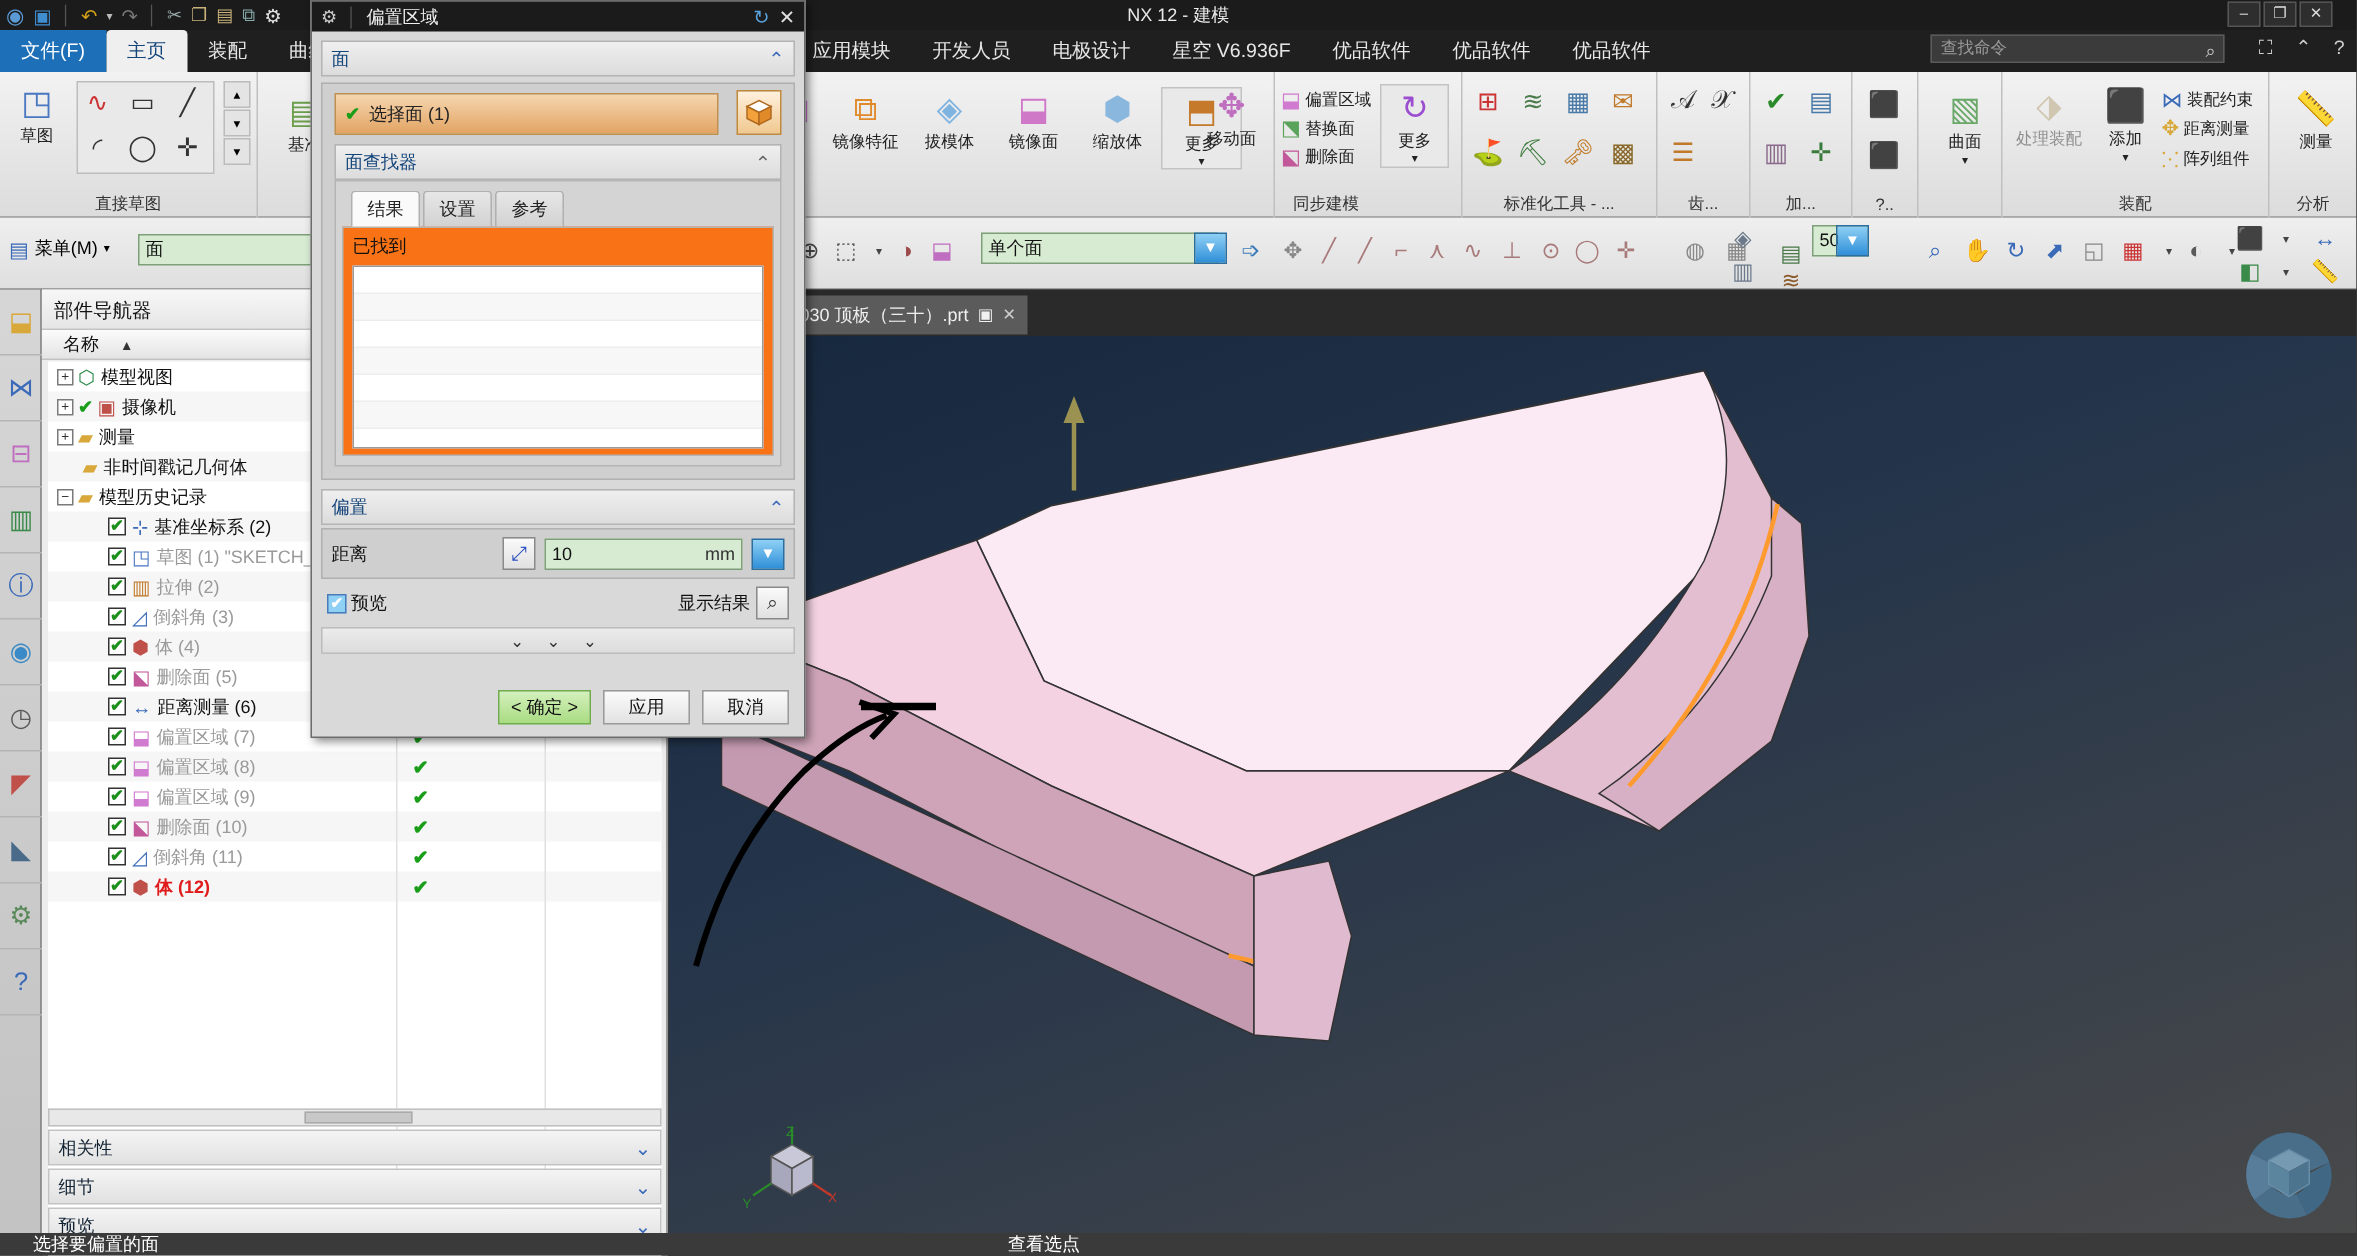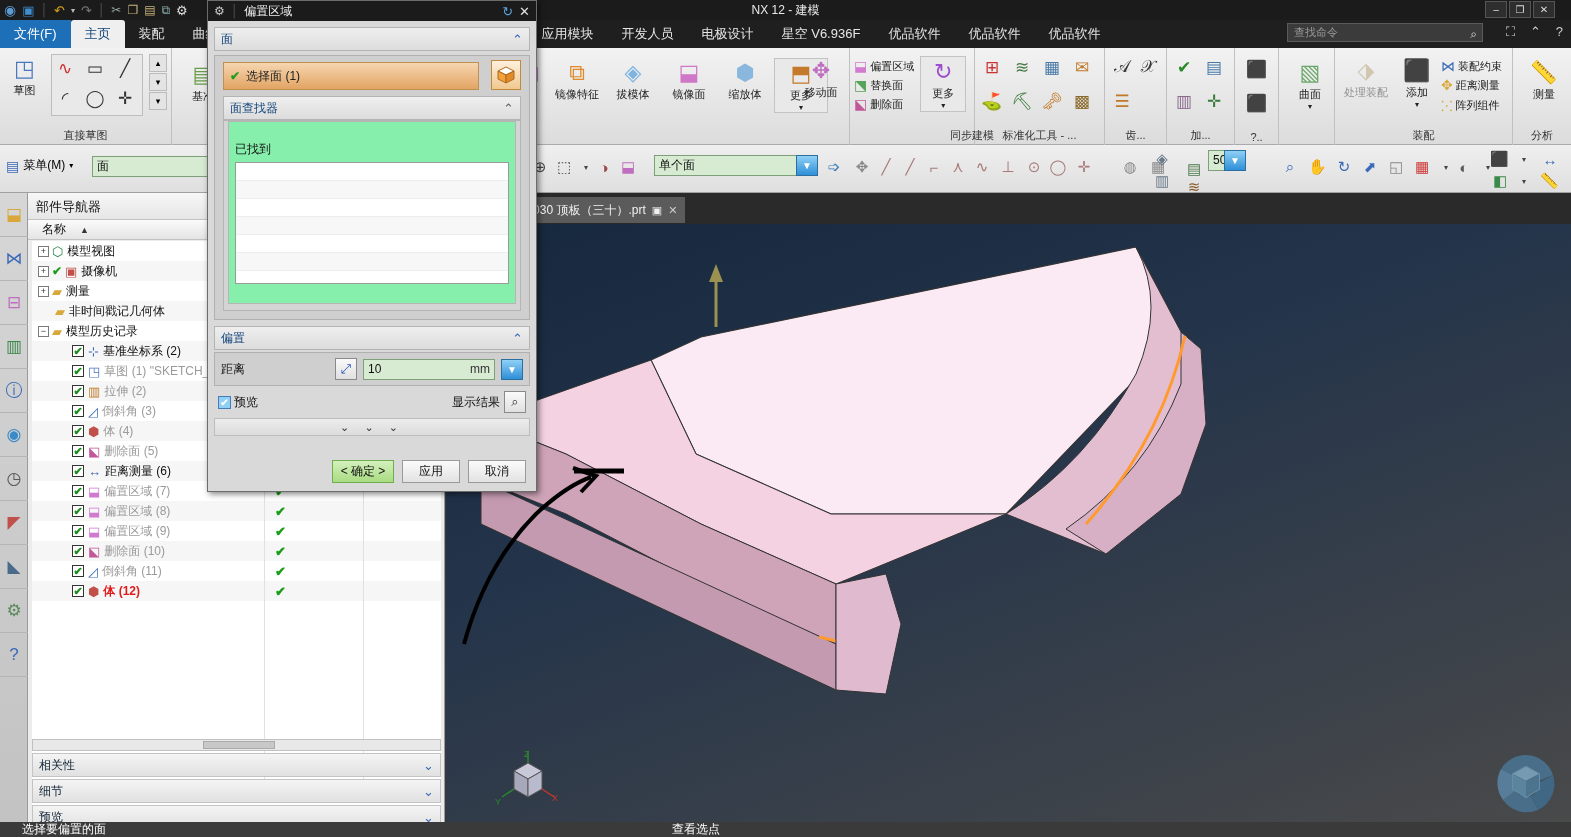--- a/index.html
+++ b/index.html
@@ -316,21 +316,21 @@
           <span class="gl" style="color:#c2589a;">⬕</span>
           <span>删除面</span>
         </div>
       </div>
       <div class="bigbtn" style="border:1px solid #c3c3c3;background:#e9e9e9;width:46px;">
         <span class="gl" style="color:#9b4fd0;">↻</span>
         <span class="cap">更多</span>
         <span style="font-size:8px;">▾</span>
       </div>
     </div>
-    <div class="rglabel" style="text-align:right;padding-left:4px;margin-left:20px;">同步建模</div>
+    <div class="rglabel" style="text-align:center;padding-left:4px;">同步建模</div>
   </div>
 
   <div class="rgroup" style="left:975px; width:130px;">
     <div style="display:grid; grid-template-columns:repeat(4,30px); grid-template-rows:34px 34px; padding-top:4px;">
       <span class="iconcell" style="color:#c33;">⊞</span>
       <span class="iconcell" style="color:#4a7a4a;">≋</span>
       <span class="iconcell" style="color:#4a7aa8;">▦</span>
       <span class="iconcell" style="color:#c07a2a;">✉</span>
       <span class="iconcell" style="color:#3a7a3a;">⛳</span>
       <span class="iconcell" style="color:#3a7a3a;">⛏</span>
@@ -700,21 +700,26 @@
         <polygon points="18,6 18,14 10,18 10,10" fill="#e08a2a" stroke="#b06a20"></polygon>
       </svg>
     </div>
 
     <div class="dlgsection" style="margin:6px 4px 0 4px;">
       <span>面查找器</span>
       <span style="color:#666;font-size:13px;">⌃</span>
     </div>
 
     <div style="margin:0 4px; background:#d4d4d4; border:1px solid #b5b5b5; padding-bottom:6px;">
-      <div style="background:#86efac;border:1px solid #b5b5b5;margin:0 4px;padding:19px 6px;">
+      <div class="dlgtabs">
+        <div class="dlgtab active">结果</div>
+        <div class="dlgtab">设置</div>
+        <div class="dlgtab">参考</div>
+      </div>
+      <div style="background:#f97316;border:1px solid #b5b5b5;margin:0 4px;padding:4px 6px;">
         <div style="font-size:12px;color:#111;margin-bottom:4px;">已找到</div>
         <div class="listbox" style="margin:0;">
           <div class="lrow"></div>
           <div class="lrow"></div>
           <div class="lrow"></div>
           <div class="lrow"></div>
           <div class="lrow"></div>
           <div class="lrow"></div>
         </div>
       </div>

